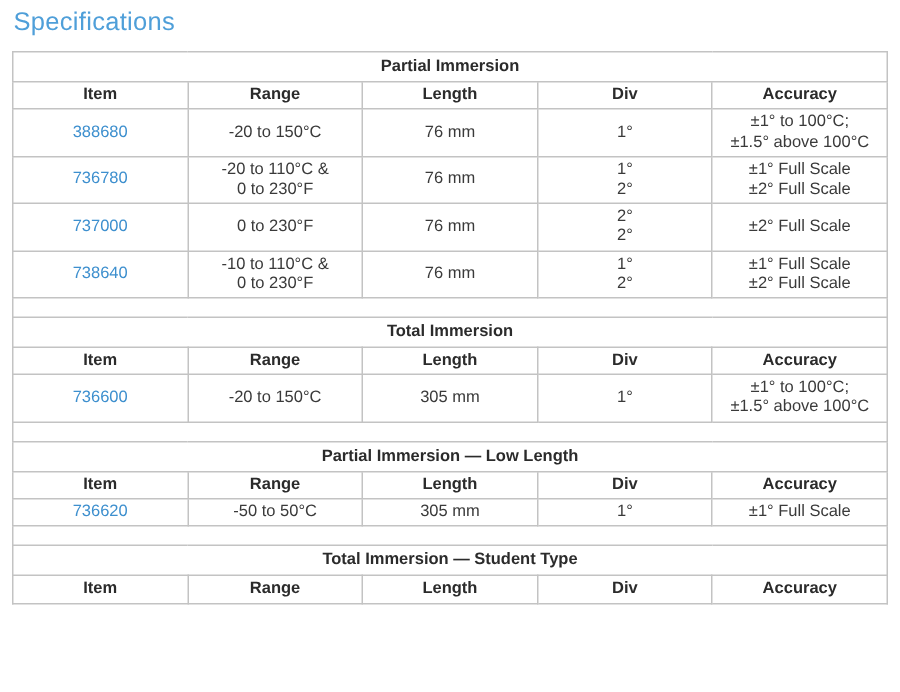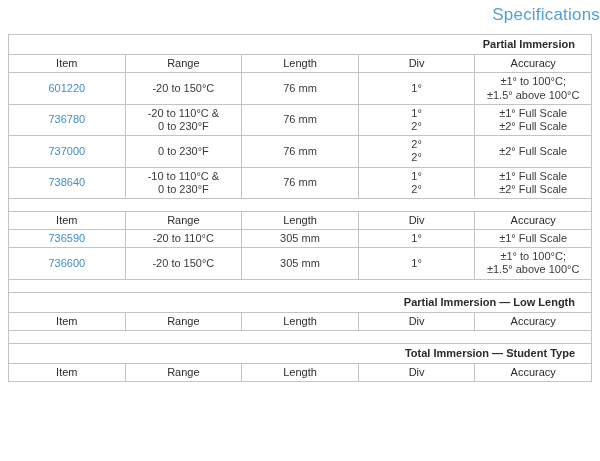--- a/index.html
+++ b/index.html
@@ -10,21 +10,20 @@
     background: #ffffff;
     overflow: hidden;
     font-family: "Liberation Sans", sans-serif;
   }
   .page-title {
     color: #4f9fd9;
     font-size: 17px;
     font-weight: 400;
     margin: 5px 0 9px 9px;
     letter-spacing: 0.2px;
-    text-align: right;
   }
   table.spec-table {
     border-collapse: collapse;
     table-layout: fixed;
     width: 584px;
     margin-left: 8px;
     border: 1px solid #9e9e9e;
   }
   table.spec-table col { width: 20%; }
   .spec-table td, .spec-table th {
@@ -34,24 +33,23 @@
     text-align: center;
     vertical-align: middle;
     padding: 2px 4px;
     line-height: 1.2;
     font-weight: 400;
   }
   .spec-table tr.section-title td {
     font-weight: bold;
     color: #2b2b2b;
     padding: 3px 16px;
-    text-align: right;
   }
   .spec-table tr.header-row th {
-    font-weight: normal;
+    font-weight: bold;
     color: #2b2b2b;
   }
   .spec-table tr.spacer td {
     height: 12px;
     padding: 0;
   }
   .item-link {
     color: #3d8fce;
     text-decoration: none;
     cursor: pointer;
@@ -75,21 +73,21 @@
         <td colspan="5">Partial Immersion</td>
       </tr>
       <tr class="header-row">
         <th>Item</th>
         <th>Range</th>
         <th>Length</th>
         <th>Div</th>
         <th>Accuracy</th>
       </tr>
       <tr>
-        <td><span class="item-link">601220</span></td>
+        <td><span class="item-link">388680</span></td>
         <td>
           <div>-20 to 150°C</div>
         </td>
         <td>
           <div>76 mm</div>
         </td>
         <td>
           <div>1°</div>
         </td>
         <td>
@@ -145,41 +143,29 @@
           <div>2°</div>
         </td>
         <td>
           <div>±1° Full Scale</div>
           <div>±2° Full Scale</div>
         </td>
       </tr>
       <tr class="spacer">
         <td colspan="5"></td>
       </tr>
-      <tr class="header-row">
-        <th>Item</th>
-        <th>Range</th>
-        <th>Length</th>
-        <th>Div</th>
-        <th>Accuracy</th>
-      </tr>
-      <tr>
-        <td><span class="item-link">736590</span></td>
-        <td>
-          <div>-20 to 110°C</div>
-        </td>
-        <td>
-          <div>305 mm</div>
-        </td>
-        <td>
-          <div>1°</div>
-        </td>
-        <td>
-          <div>±1° Full Scale</div>
-        </td>
+      <tr class="section-title">
+        <td colspan="5">Total Immersion</td>
+      </tr>
+      <tr class="header-row">
+        <th>Item</th>
+        <th>Range</th>
+        <th>Length</th>
+        <th>Div</th>
+        <th>Accuracy</th>
       </tr>
       <tr>
         <td><span class="item-link">736600</span></td>
         <td>
           <div>-20 to 150°C</div>
         </td>
         <td>
           <div>305 mm</div>
         </td>
         <td>
@@ -195,20 +181,35 @@
       </tr>
       <tr class="section-title">
         <td colspan="5">Partial Immersion — Low Length</td>
       </tr>
       <tr class="header-row">
         <th>Item</th>
         <th>Range</th>
         <th>Length</th>
         <th>Div</th>
         <th>Accuracy</th>
+      </tr>
+      <tr>
+        <td><span class="item-link">736620</span></td>
+        <td>
+          <div>-50 to 50°C</div>
+        </td>
+        <td>
+          <div>305 mm</div>
+        </td>
+        <td>
+          <div>1°</div>
+        </td>
+        <td>
+          <div>±1° Full Scale</div>
+        </td>
       </tr>
       <tr class="spacer">
         <td colspan="5"></td>
       </tr>
       <tr class="section-title">
         <td colspan="5">Total Immersion — Student Type</td>
       </tr>
       <tr class="header-row">
         <th>Item</th>
         <th>Range</th>

